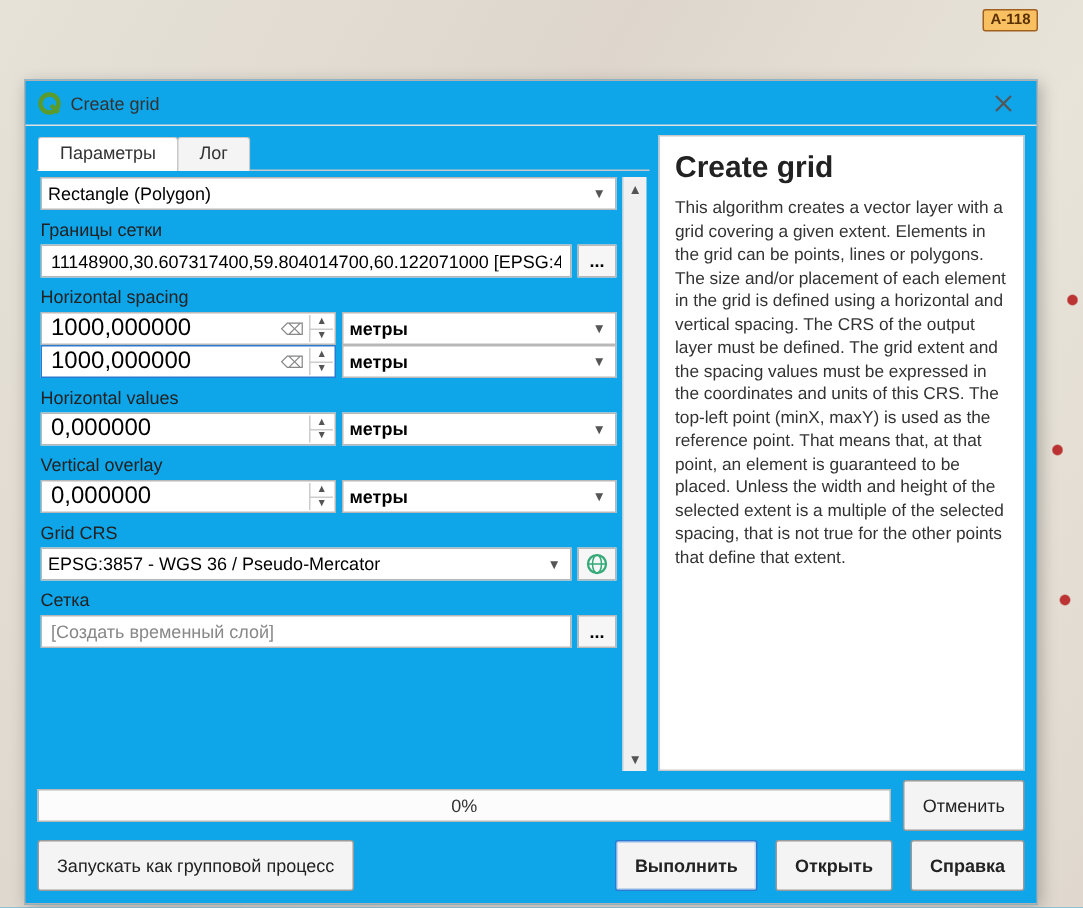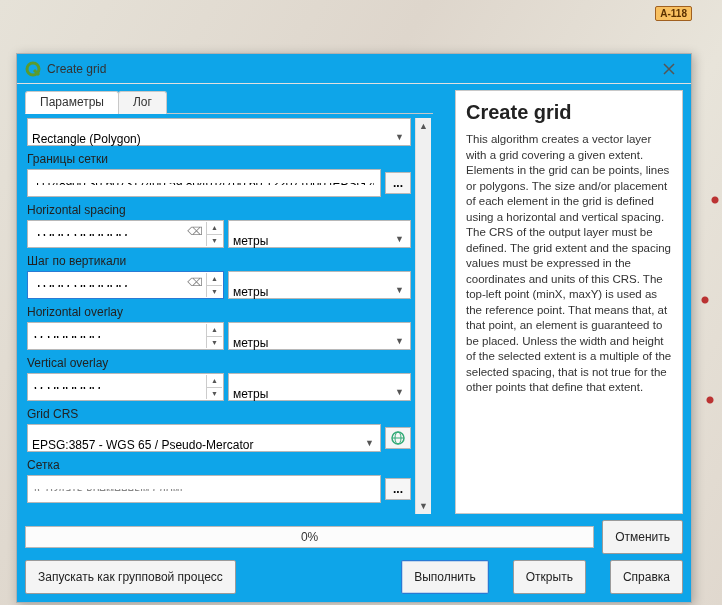--- a/index.html
+++ b/index.html
@@ -47,21 +47,21 @@
   .app-icon {
     width:16px; height:16px; margin-right:6px;
     display:inline-block;
   }
   .title-text { flex:1; font-size:12px; color:#333; }
   .title-close {
     width:28px; height:20px; display:flex; align-items:center; justify-content:center;
     cursor:pointer; color:#555;
   }
   .body {
-    flex:1; display:flex; padding:6px 8px 0 8px; gap:22px; min-height:0;
+    flex:1; display:flex; padding:6px 8px 0 8px; gap:6px; min-height:0;
   }
   .left-col { width:408px; display:flex; flex-direction:column; min-height:0; }
   .tabs {
     display:flex; border-bottom:1px solid #c8c8c8; height:24px;
   }
   .tab {
     padding:3px 14px 0 14px; border:1px solid #c8c8c8; border-bottom:none;
     background:#f4f4f4; margin-right:-1px; border-radius:3px 3px 0 0;
     font-size:12px; color:#333; position:relative; top:1px;
   }
@@ -74,21 +74,21 @@
   .vscroll {
     width:16px; background:#f0f0f0; border-left:1px solid #ddd;
     display:flex; flex-direction:column; align-items:center; justify-content:space-between;
     font-size:9px; color:#555;
   }
   .vscroll .arrow { height:16px; width:100%; display:flex; align-items:center; justify-content:center; }
   .field-label { margin:6px 0 3px 0; color:#222; }
   .row { display:flex; gap:4px; align-items:center; }
   .combo, .text-in, .spin {
     height:22px; border:1px solid #b8b8b8; background:#fff;
-    display:flex; padding:13px 4px; font-size:12px;
+    display:flex; align-items:center; padding:0 4px; font-size:12px;
   }
   .combo { flex:1; justify-content:space-between; }
   .combo .chev { font-size:9px; color:#555; padding:0 2px; }
   .text-in { flex:1; }
   .text-in input {
     border:none; outline:none; width:100%; font-size:12px; font-family:inherit; background:transparent;
   }
   .spin { flex:1; position:relative; padding-right:18px; }
   .spin input { border:none; outline:none; width:100%; font-size:16px; font-family:inherit; background:transparent;}
   .spin .clear {
@@ -97,21 +97,21 @@
   }
   .spin .stepper {
     position:absolute; right:1px; top:1px; bottom:1px; width:16px;
     display:flex; flex-direction:column;
   }
   .spin .stepper div {
     flex:1; border-left:1px solid #ccc; display:flex; align-items:center; justify-content:center;
     font-size:7px; color:#555;
   }
   .spin .stepper div:first-child { border-bottom:1px solid #ccc;}
-  .unit-combo { width:80px; }
+  .unit-combo { width:80px;font-weight:bold; }
   .btn-ellipsis {
     width:26px; height:22px; border:1px solid #b8b8b8; background:#f6f6f6;
     display:flex; align-items:center; justify-content:center; font-weight:bold; font-size:12px;
   }
   .crs-btn {
     width:26px; height:22px; border:1px solid #b8b8b8; background:#f6f6f6;
     display:flex; align-items:center; justify-content:center;
   }
   .placeholder input::placeholder { color:#888; }
   .checkbox-row { display:flex; align-items:center; gap:6px; margin-top:8px; }
@@ -131,21 +131,21 @@
   }
   .btn {
     height:34px; padding:0 12px; border:1px solid #9a9a9a; background:#f4f4f4;
     display:flex; align-items:center; justify-content:center; font-size:12px; color:#222;
     border-radius:2px;
   }
   .btn.primary { border:1px solid #2a7ad4; box-shadow:0 0 0 1px rgba(42,122,212,.25) inset; }
   .footer2 {
     display:flex; justify-content:space-between; padding:6px 8px 8px 8px; gap:8px;
   }
-  .footer2 .right-btns { display:flex; gap:24px; }
+  .footer2 .right-btns { display:flex; gap:12px;font-weight:bold; }
 </style>
 </head>
 <body>
 
 <div class="map-bg">
   <div class="road-badge">A-118</div>
 </div>
 
 <div class="dialog">
 
@@ -196,37 +196,36 @@
                   <div>▲</div>
                   <div>▼</div>
                 </div>
             </div>
             <div class="combo unit-combo">
               <span>метры</span>
               <span class="chev">▼</span>
             </div>
           </div>
 
-          <div class="field-label">Шаг по вертикали</div>
           <div class="row">
             <div class="spin" style="border-color:#2a7ad4">
               <input value="1000,000000" style="">
               <div class="clear">⌫</div>
               <div class="stepper">
                   <div>▲</div>
                   <div>▼</div>
                 </div>
             </div>
             <div class="combo unit-combo">
               <span>метры</span>
               <span class="chev">▼</span>
             </div>
           </div>
 
-          <div class="field-label">Horizontal overlay</div>
+          <div class="field-label">Horizontal values</div>
           <div class="row">
             <div class="spin">
               <input value="0,000000" style="">
               <div class="stepper">
                   <div>▲</div>
                   <div>▼</div>
                 </div>
             </div>
             <div class="combo unit-combo">
               <span>метры</span>
@@ -245,21 +244,21 @@
             </div>
             <div class="combo unit-combo">
               <span>метры</span>
               <span class="chev">▼</span>
             </div>
           </div>
 
           <div class="field-label">Grid CRS</div>
           <div class="row">
             <div class="combo">
-              <span>EPSG:3857 - WGS 65 / Pseudo-Mercator</span>
+              <span>EPSG:3857 - WGS 36 / Pseudo-Mercator</span>
               <span class="chev">▼</span>
             </div>
             <div class="crs-btn">
               <svg width="16" height="16" viewBox="0 0 16 16">
                 <circle cx="8" cy="8" r="6" fill="none" stroke="#3a7" stroke-width="1.5"></circle>
                 <ellipse cx="8" cy="8" rx="3" ry="6" fill="none" stroke="#3a7" stroke-width="1"></ellipse>
                 <line x1="2" y1="8" x2="14" y2="8" stroke="#3a7" stroke-width="1"></line>
               </svg>
             </div>
           </div>

